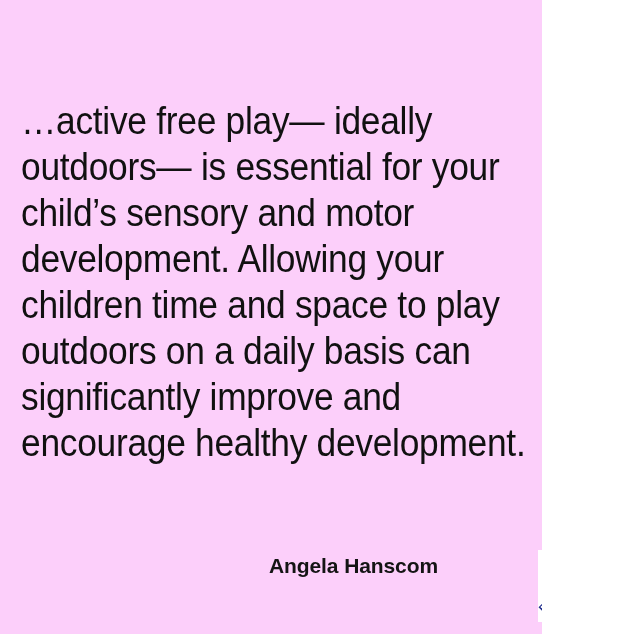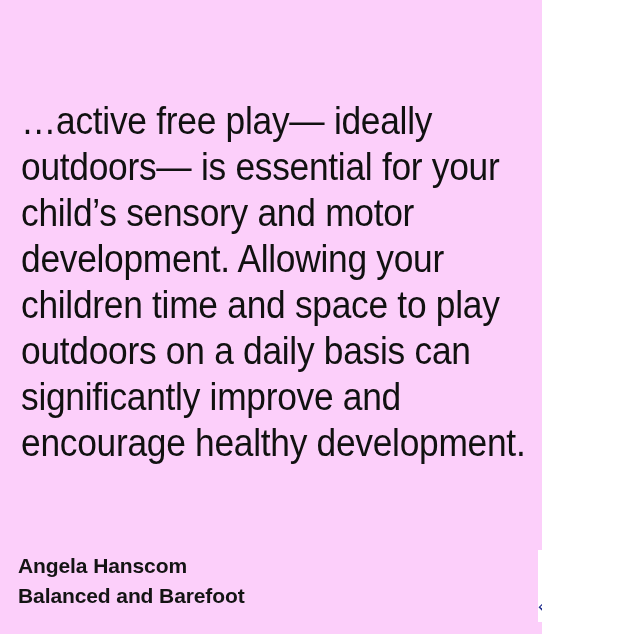--- a/index.html
+++ b/index.html
@@ -42,20 +42,21 @@
     transform: scaleX(0.93);
     transform-origin: left center;
   }
 
   
   .attribution {
     position: absolute;
     right: 104px;
     top: 551px;
     width: 420px;
+    text-align: right;
   }
 
   .attrib-line {
     font-family: "Liberation Sans", "DejaVu Sans", sans-serif;
     font-size: 21px;
     line-height: 30px;
     font-weight: 700;
     color: #141414;
     letter-spacing: -0.1px;
     white-space: pre;
@@ -104,21 +105,20 @@
     <div class="quote-line">child’s sensory and motor</div>
     <div class="quote-line">development. Allowing your</div>
     <div class="quote-line">children time and space to play</div>
     <div class="quote-line">outdoors on a daily basis can</div>
     <div class="quote-line">significantly improve and</div>
     <div class="quote-line">encourage healthy development.</div>
   </div>
 
   <div class="attribution">
     <div class="attrib-line">Angela Hanscom</div>
-    <div class="attrib-line">Balanced and Barefoot</div>
   </div>
 
   <div class="logo">
     <svg viewBox="0 0 72 72" xmlns="http://www.w3.org/2000/svg">
       <rect x="0" y="0" width="72" height="72" fill="#FFFFFF"></rect>
       <g transform="rotate(-45 36 36)">
         <text class="logo-brand" x="36" y="33" text-anchor="middle" fill="#1E2C8C">EXPLORATIONS</text>
         <text class="logo-tagline" x="37" y="44" text-anchor="middle" fill="#F07818">Early Learning</text>
       </g>
     </svg>

